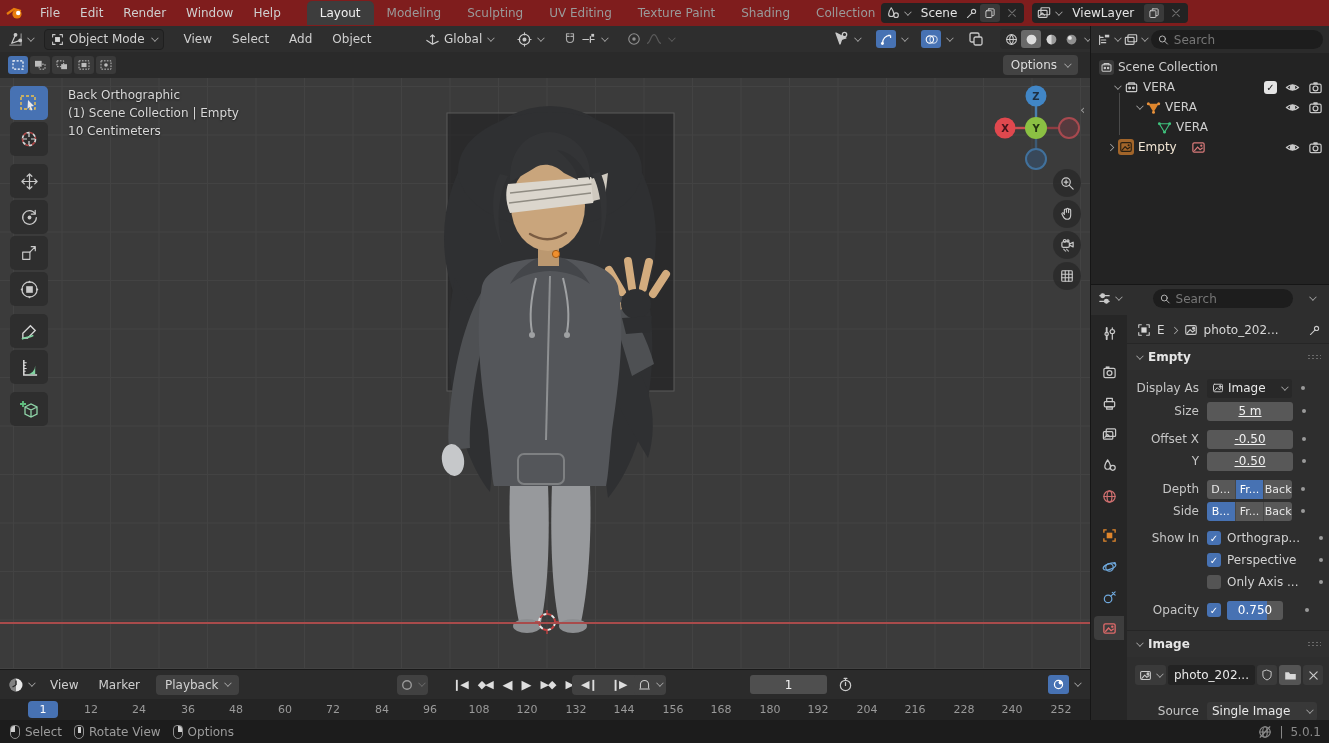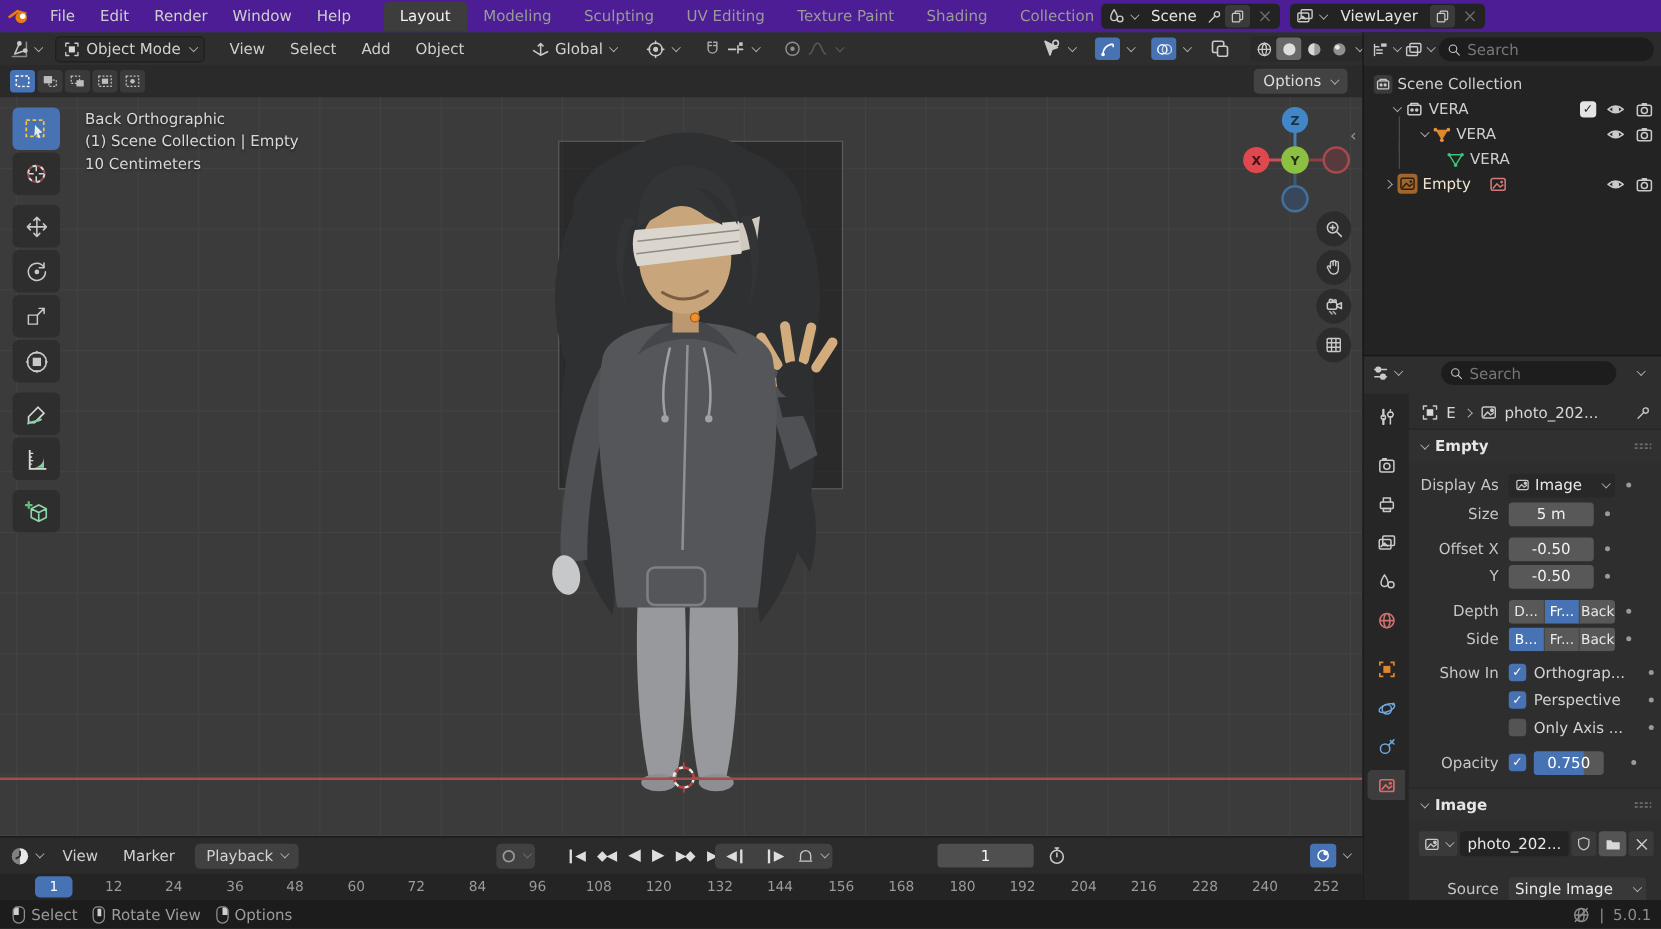--- a/index.html
+++ b/index.html
@@ -3,21 +3,21 @@
 <meta charset="utf-8">
 <style>
   * { margin:0; padding:0; box-sizing:border-box; }
   html,body { width:1329px; height:743px; }
   body { position:relative; background:#3b3b3b; font-family:"DejaVu Sans",sans-serif;
          font-size:12px; color:#d2d2d2; overflow:hidden; }
   svg { display:block; }
   .i { stroke:#c9c9c9; fill:none; stroke-width:1.3; stroke-linecap:round; stroke-linejoin:round; }
 
   
-  .topbar{ position:absolute; left:0; top:0; width:1329px; height:26px; background:#4c1d95;
+  .topbar{ position:absolute; left:0; top:0; width:1329px; height:26px; background:#7f1d1d;
            display:flex; align-items:center; }
   .logo{ width:30px; display:flex; justify-content:center; }
   .menu{ padding:4px 10px; color:#cfcfcf; cursor:default; }
   .tabs{ display:flex; margin-left:16px; width:570px; overflow:hidden; white-space:nowrap; }
   .tab{ padding:5px 13px; color:#9a9a9a; border-radius:5px 5px 0 0; }
   .tab.active{ background:#3d3d3d; color:#f0f0f0; }
   .idwidget{ display:flex; align-items:center; background:#232323; border-radius:4px;
              height:20px; margin-left:8px; padding:0 2px; }
   .idwidget .name{ padding:0 8px; color:#e4e4e4; }
   .sqbtn{ width:20px; height:18px; display:flex; align-items:center; justify-content:center;
@@ -88,22 +88,22 @@
   .ptab.active{ background:#3d3d3d; }
   .ptab.sp{ margin-top:8px; }
   .pmain{ position:absolute; left:36px; top:30px; right:0; bottom:0; }
   .crumb{ display:flex; align-items:center; gap:6px; padding:8px 8px 6px 10px; color:#d8d8d8; }
   .panelhead{ display:flex; align-items:center; gap:6px; padding:6px 8px; color:#e6e6e6;
               font-weight:bold; background:#303030; border-top:1px solid #262626; position:relative; }
   .grip{ position:absolute; right:8px; top:10px; width:14px; height:6px;
          background-image:radial-gradient(#6a6a6a 1px, transparent 1px); background-size:4px 3px; }
   .prow{ display:flex; align-items:center; margin:3px 6px 3px 0; height:20px; }
   .prow .plabel{ width:72px; text-align:right; margin-right:8px; color:#c6c6c6; flex:none; }
-  .pfield{ width:68px; height:19px; background:#585858; border-radius:3px; color:#f0f0f0;
-           display:flex; align-items:center; justify-content:center; }
+  .pfield{ width:86px; height:19px; background:#585858; border-radius:3px; color:#f0f0f0;
+           display:flex; align-items:center; justify-content:center;text-decoration:underline; }
   .pdrop{ width:85px; height:19px; background:#282828; border-radius:3px; color:#e8e8e8;
           display:flex; align-items:center; padding:0 5px; gap:4px; }
   .pdrop .txt{ flex:1; }
   .seg{ width:85px; height:19px; display:flex; border-radius:3px; overflow:hidden; }
   .seg span{ flex:1; background:#585858; color:#e8e8e8; display:flex; align-items:center;
              justify-content:center; font-size:11px; border-right:1px solid #474747; }
   .seg span:last-child{ border-right:none; }
   .seg span.on{ background:#4772b3; color:#fff; }
   .dot{ width:4px; height:4px; border-radius:50%; background:#9a9a9a; margin-left:9px; flex:none; }
   .ckb{ width:14px; height:14px; border-radius:3px; background:#545454; margin-right:6px; flex:none;

